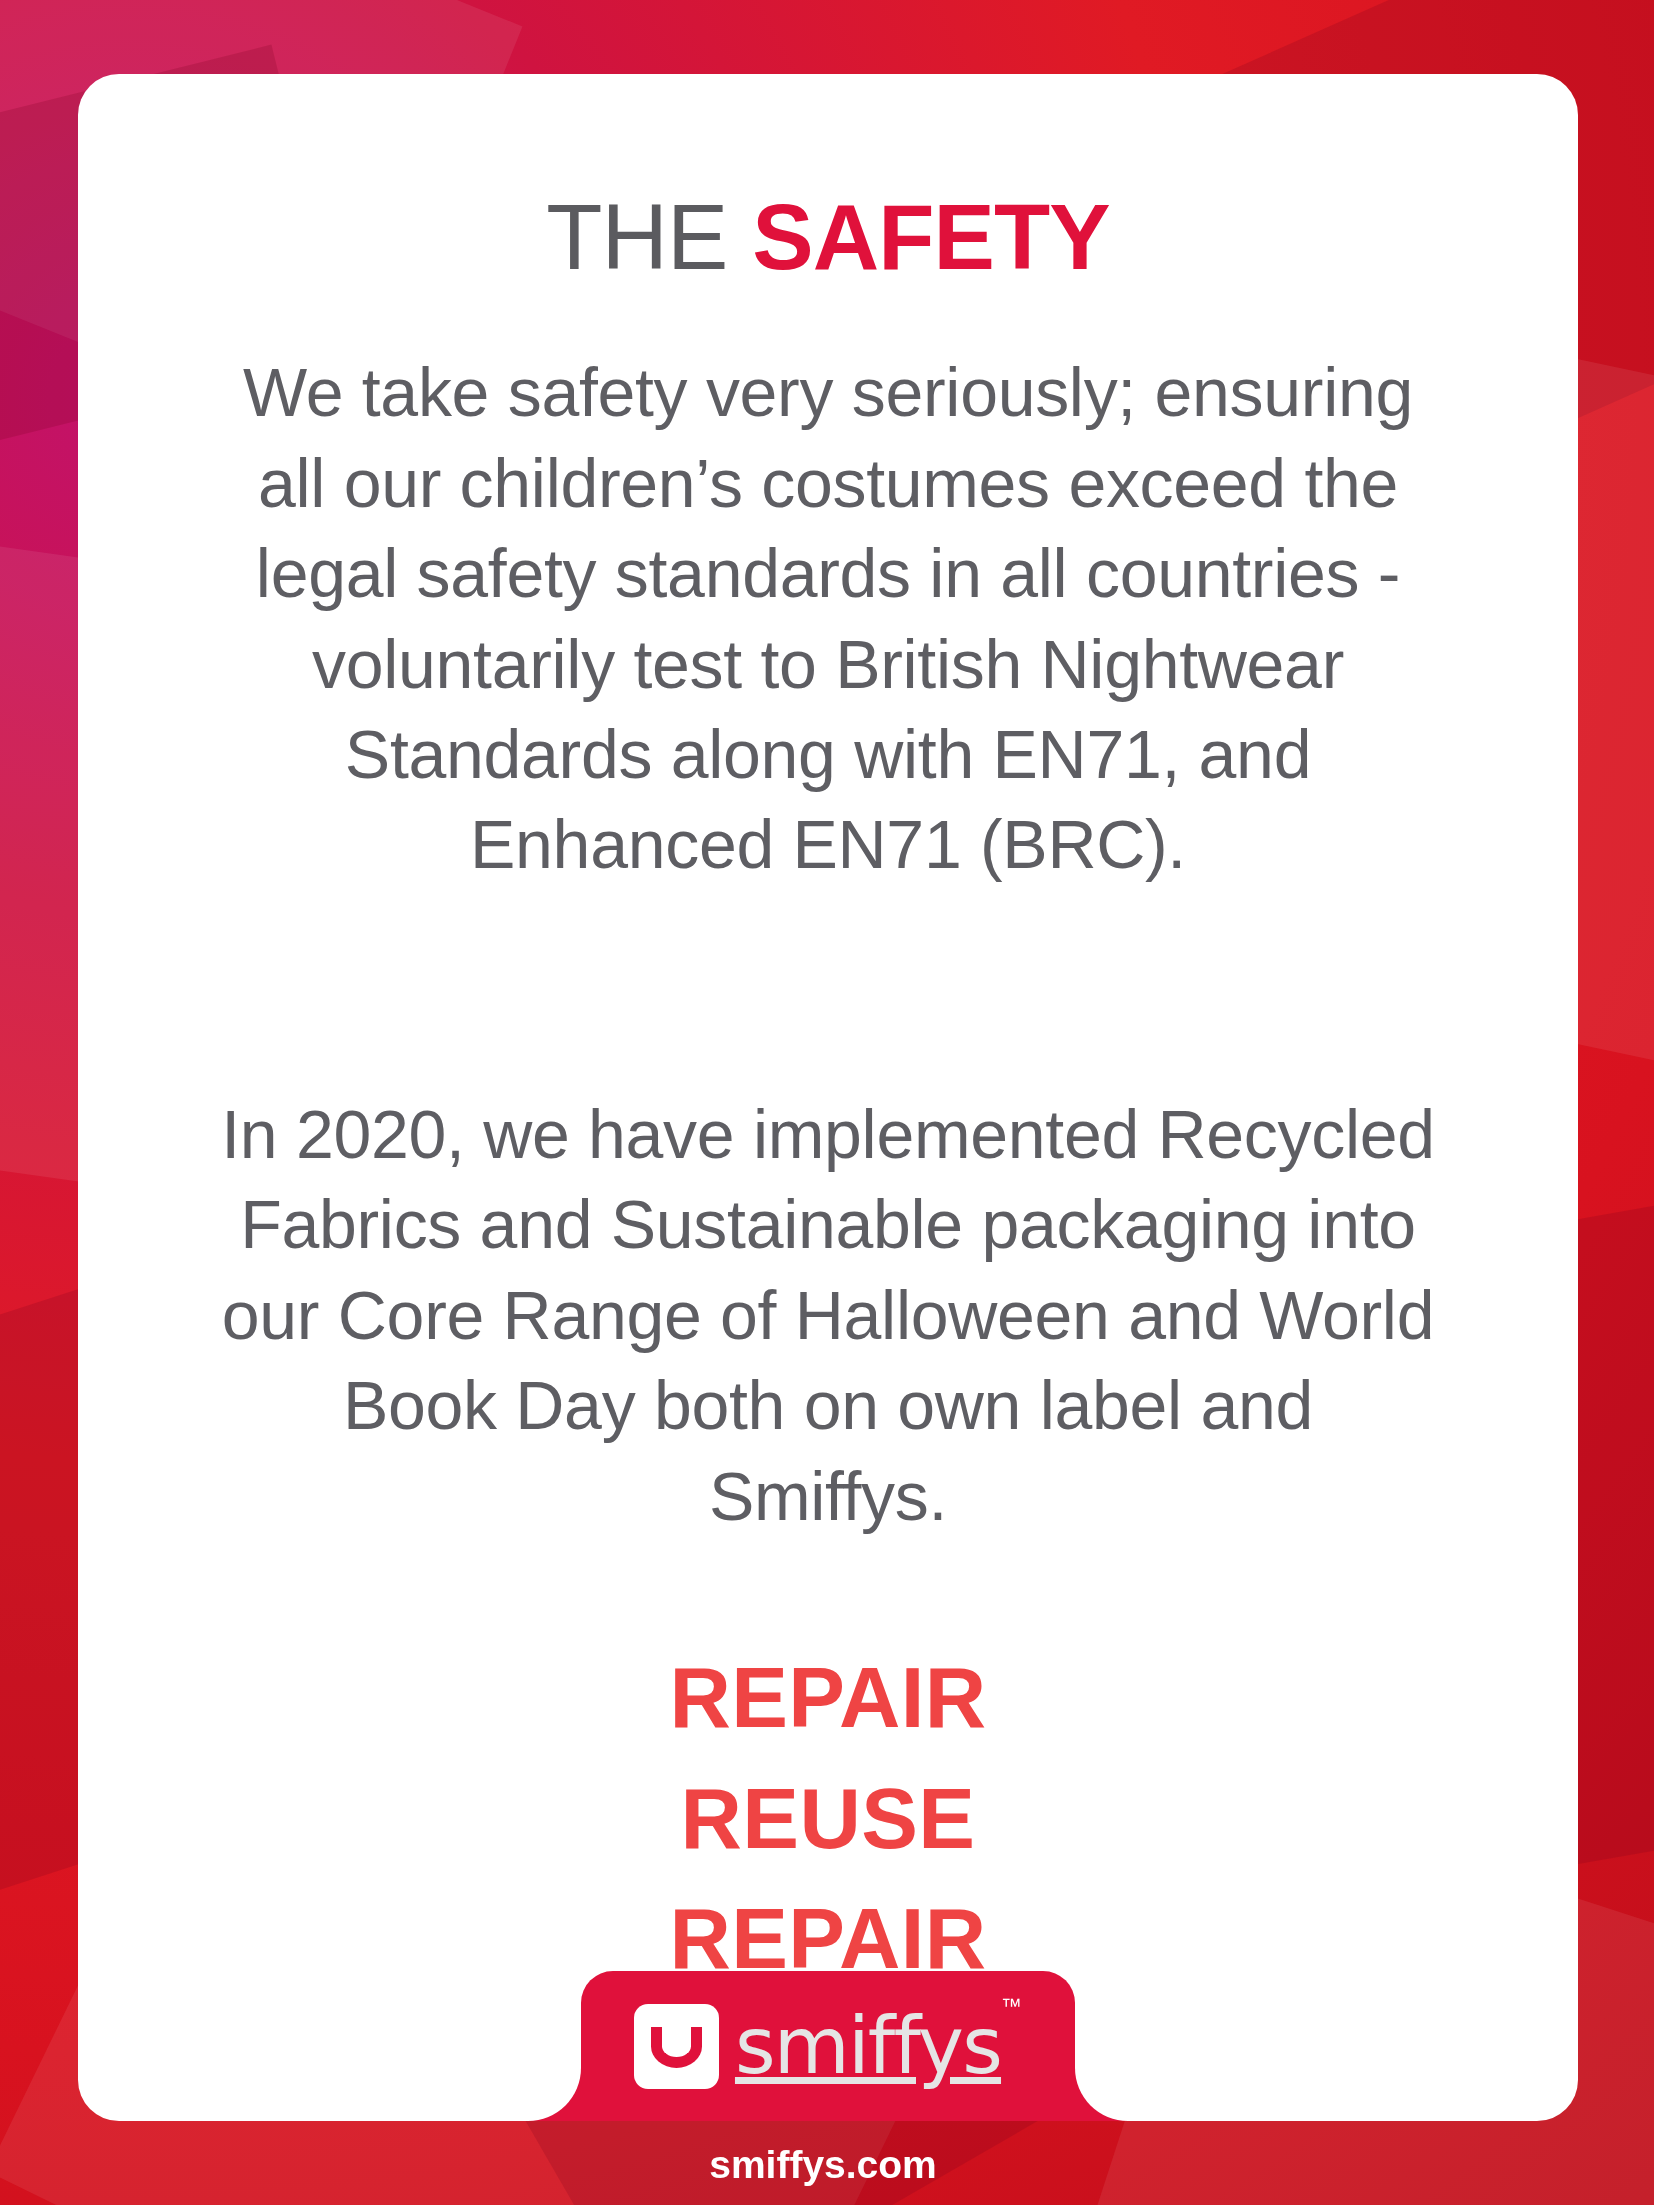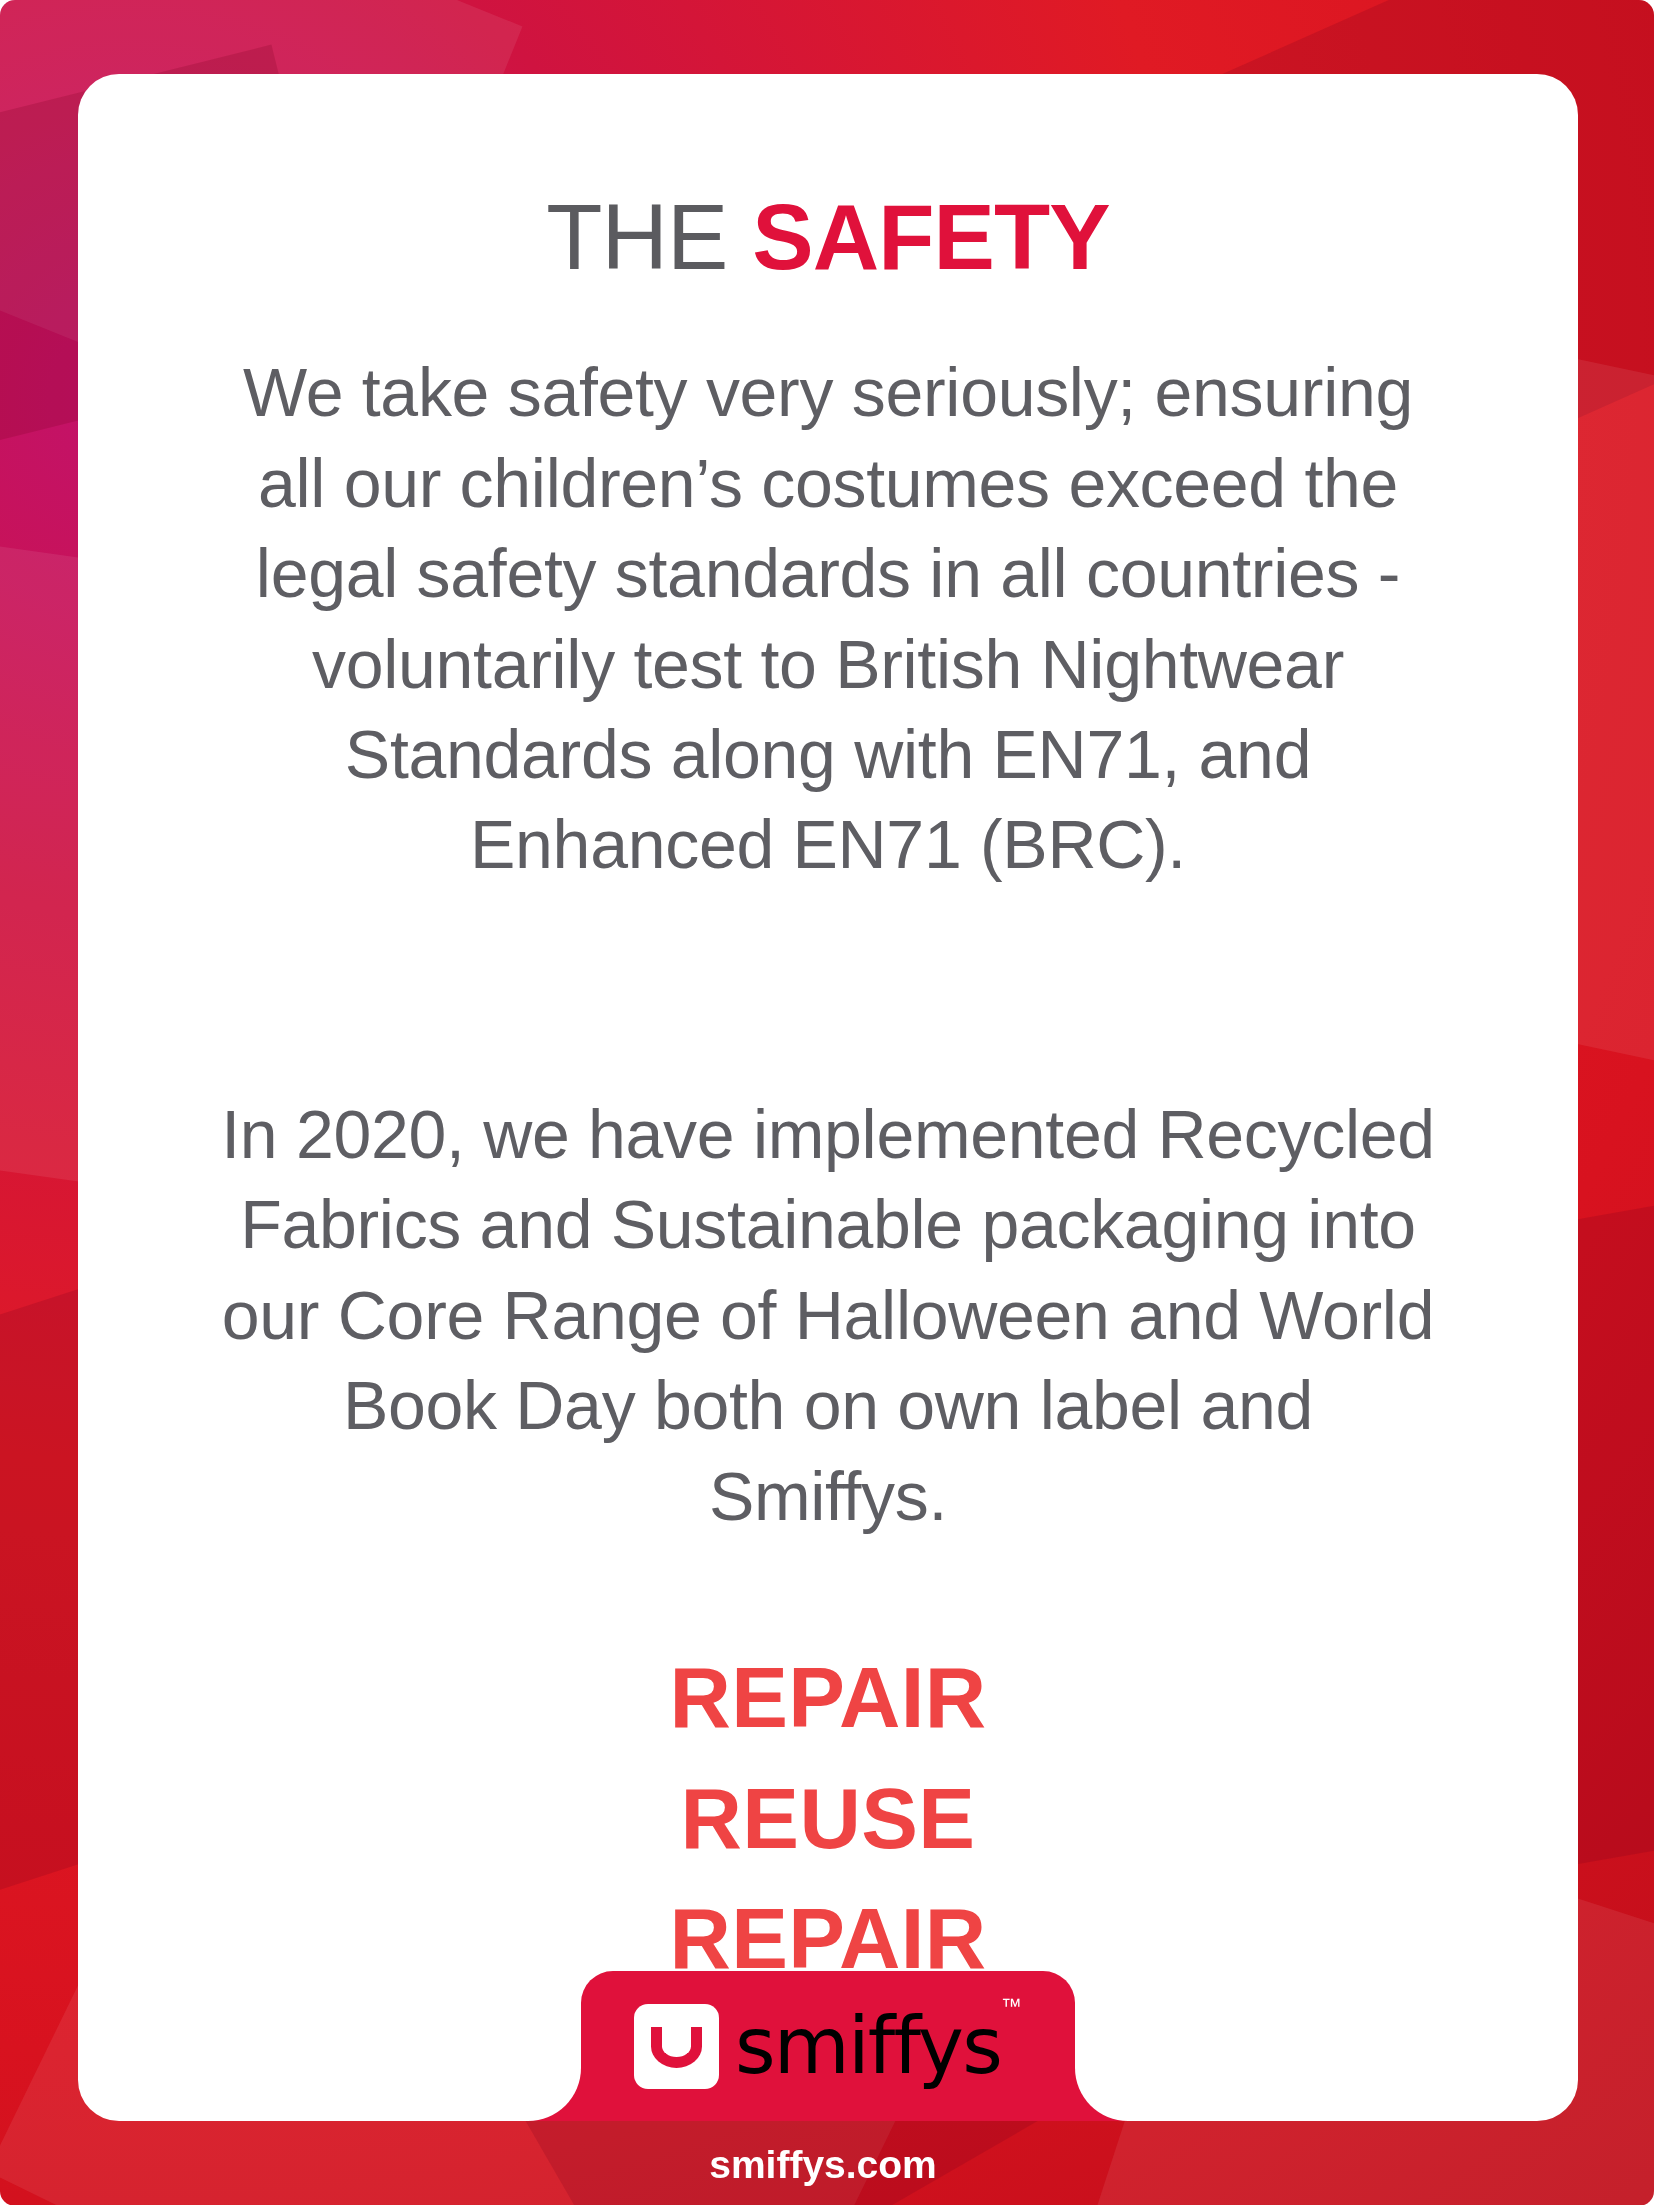--- a/index.html
+++ b/index.html
@@ -13,21 +13,20 @@
     overflow: hidden;
   }
 
   .poster {
     position: relative;
     width: 1654px;
     height: 2206px;
     background:
       radial-gradient(circle at 8% 18%, #c2126b 0%, #cf1340 22%, #e01a24 45%, #d8121f 70%, #c00e1a 100%);
     overflow: hidden;
-    border-radius: 15px;
   }
 
   
   .shard {
     position: absolute;
     background: rgba(255,255,255,0.05);
     pointer-events: none;
   }
   .shard.dark { background: rgba(120,0,30,0.20); }
   .shard.light { background: rgba(255,255,255,0.08); }
@@ -165,27 +164,28 @@
     border: 0;
     border-bottom: 11.5px solid #e0113b;
     border-left: 11.5px solid #e0113b;
     border-right: 11.5px solid #e0113b;
     border-bottom-left-radius: 35px 30px;
     border-bottom-right-radius: 35px 30px;
     border-top: 0;
     box-sizing: border-box;
   }
   .logo-word {
-    color: #000000;
+    color: #e5e5e5;
     font-size: 78px;
     font-weight: 400;
     letter-spacing: -1.8px;
     position: relative;
     z-index: 3;
     font-family: "DejaVu Sans", sans-serif;
+    text-decoration: underline;
   }
   .tm {
     color: #ffffff;
     font-size: 21px;
     align-self: flex-start;
     margin-top: 23px;
     position: relative;
     z-index: 3;
   }
 

